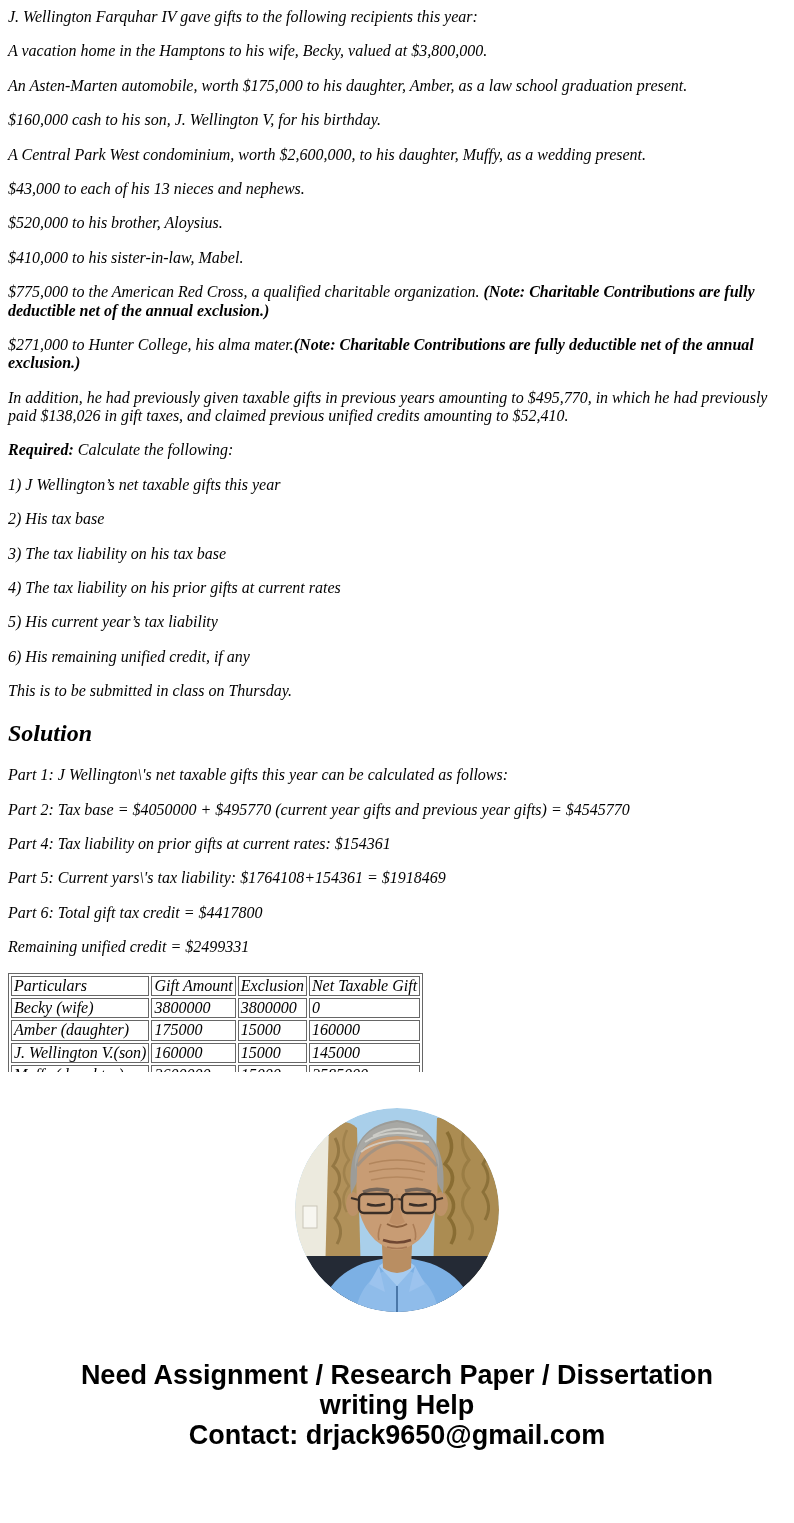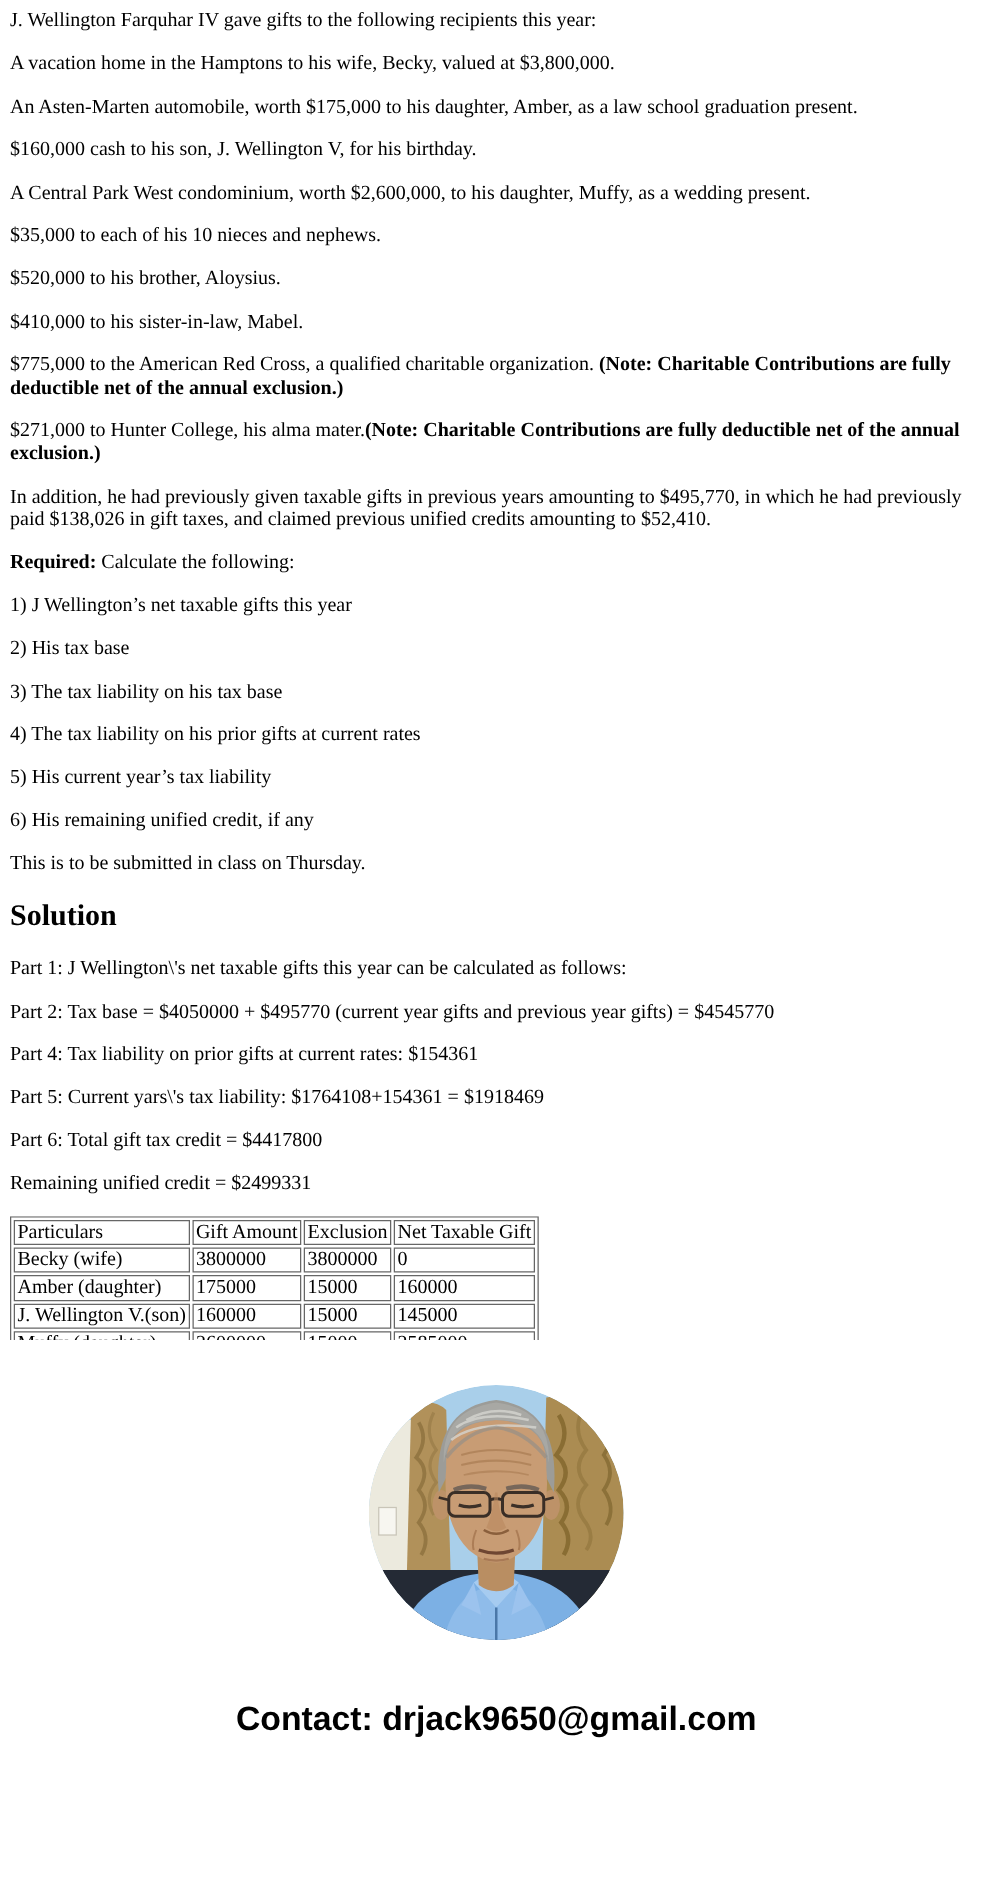--- a/index.html
+++ b/index.html
@@ -2,21 +2,21 @@
 <html><head>
 <meta charset="utf-8">
 <style>
   * { box-sizing: border-box; }
   html, body { margin: 0; padding: 0; background: #ffffff; }
   body {
     width: 794px; height: 1523px; overflow: hidden;
     font-family: "Liberation Serif", "DejaVu Serif", serif;
     font-size: 16px; line-height: 1.15; color: #000000;
   }
-  .doc { padding: 8px; }
+  .doc { padding: 8px; font-style: italic; }
   .doc p { margin: 16px 0; }
   .doc p.first { margin-top: 0; }
   .doc b { font-weight: bold; }
   h3.solution-heading {
     font-size: 24px; font-weight: bold; margin: 19px 0;
   }
   .table-clip { height: 99px; overflow: hidden; margin-top: 16px; }
   table.gift-table {
     border-collapse: separate; border-spacing: 2px;
     border: 1px solid #666666; background: #ffffff;
@@ -43,21 +43,21 @@
 </head>
 <body>
 
 <div class="doc">
   <p class="first">J. Wellington Farquhar IV gave gifts to the following recipients this year:</p>
 
   <p>A vacation home in the Hamptons to his wife, Becky, valued at $3,800,000.</p>
   <p>An Asten-Marten automobile, worth $175,000 to his daughter, Amber, as a law school graduation present.</p>
   <p>$160,000 cash to his son, J. Wellington V, for his birthday.</p>
   <p>A Central Park West condominium, worth $2,600,000, to his daughter, Muffy, as a wedding present.</p>
-  <p>$35,000 to each of his 10 nieces and nephews.</p>
+  <p>$43,000 to each of his 13 nieces and nephews.</p>
   <p>$520,000 to his brother, Aloysius.</p>
   <p>$410,000 to his sister-in-law, Mabel.</p>
 
   <p><span>$775,000 to the American Red Cross, a qualified charitable organization. </span><b>(Note: Charitable Contributions are fully deductible net of the annual exclusion.)</b></p>
 
   <p><span>$271,000 to Hunter College, his alma mater.</span><b>(Note: Charitable Contributions are fully deductible net of the annual exclusion.)</b></p>
 
   <p>In addition, he had previously given taxable gifts in previous years amounting to $495,770, in which he had previously paid $138,026 in gift taxes, and claimed previous unified credits amounting to $52,410.</p>
 
   <p><b>Required:</b><span> Calculate the following:</span></p>
@@ -187,14 +187,15 @@
         <path d="M86,116 Q82,126 84,132 M118,116 Q122,126 120,132" stroke="#a0714a" stroke-width="1.6" fill="none" opacity="0.7"></path>
 
         <path d="M88,132 Q102,137 116,132" stroke="#6e4632" stroke-width="2.6" fill="none"></path>
         <path d="M92,139 Q102,142 112,139" stroke="#9a6b48" stroke-width="1.6" fill="none" opacity="0.7"></path>
       </g>
     </svg>
   </div>
 </div>
 
 <div class="footer">
+  <div>Need Assignment / Research Paper / Dissertation writing Help</div>
   <div>Contact: drjack9650@gmail.com</div>
 </div>
 
 </body></html>

